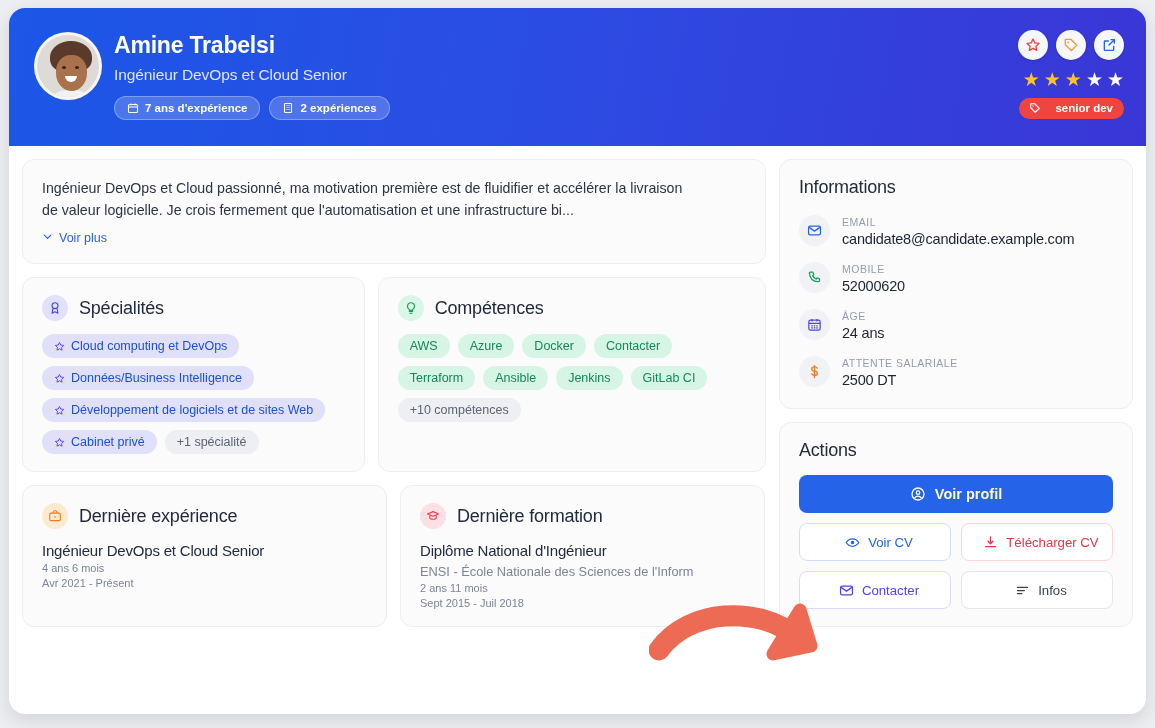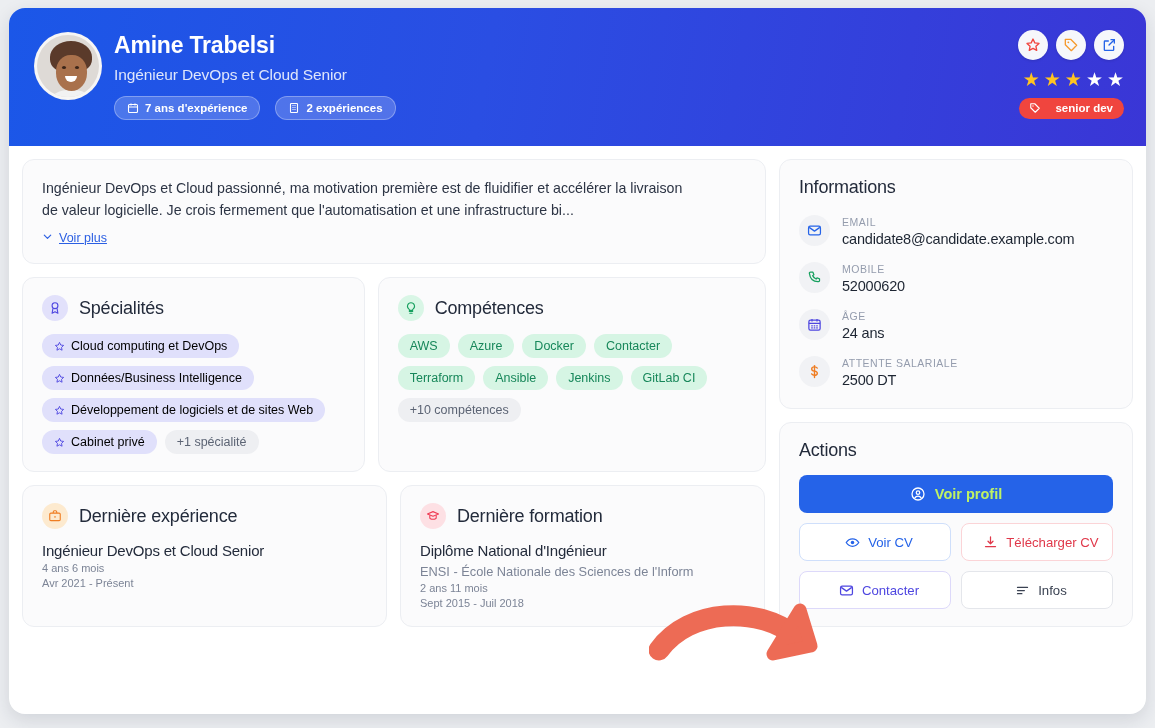--- a/index.html
+++ b/index.html
@@ -35,21 +35,21 @@
   .av-eye  { position:absolute; top:31px; width:4px; height:3px; border-radius:50%; background:#3a2418; }
   .av-eye.l{ left:25px; } .av-eye.r{ left:38px; }
   .av-smile{ position:absolute; left:28px; top:41px; width:12px; height:6px; border-radius:0 0 12px 12px; background:#fff; }
   .av-body { position:absolute; left:10px; top:55px; width:48px; height:20px; border-radius:24px 24px 0 0; background:#f2f2f2; }
 
   .hero-txt { padding-top: 6px; }
   .hero-name {
     font-size: 23px; font-weight: bold; color: #fff; letter-spacing: -.2px;
   }
   .hero-role { font-size: 15.5px; color: #dfe6fb; margin-top: 7px; letter-spacing: -.1px; }
-  .chips { display: flex; gap: 15px; margin-top: 12px; }
+  .chips { display: flex; gap: 9px; margin-top: 12px; }
   .chip {
     display: inline-flex; align-items: center; gap: 6px;
     background: rgba(255,255,255,.20); border: 1px solid rgba(255,255,255,.30);
     color: #fff; font-size: 11.5px; font-weight: bold;
     padding: 5px 12px; border-radius: 20px; white-space: nowrap;
   }
   .chip svg { display: block; }
 
   .hero-right {
     margin-left: auto; display: flex; flex-direction: column;
@@ -88,50 +88,50 @@
   .hd-ico.blue { background: #dde7fd; }
   .hd-ico.indigo { background: #e2e1fb; }
   .hd-ico.green { background: #d9f6e6; }
   .hd-ico.orange { background: #fdeacf; }
   .hd-ico.pink { background: #fde0e4; }
   .hd-title { font-size: 18px; color: #232b3b; letter-spacing: -.2px; }
 
   .pres-text { font-size: 14.2px; line-height: 22px; color: #2c3444; max-width: 660px; }
   .voirplus {
     display: inline-flex; gap: 6px;
-    color: #2b5fe3; font-size: 12.5px; margin-top: 10px; cursor: pointer; text-decoration: underline;
+    color: #2b5fe3; font-size: 12.5px; margin-top: 10px; cursor: pointer;
   }
 
   .tags { display: flex; flex-wrap: wrap; gap: 8px; }
   .tag {
     display: inline-flex; align-items: center; gap: 6px;
     font-size: 12.5px; padding: 5px 12px; border-radius: 20px; white-space: nowrap;
   }
-  .tag.spec { background: #e0e0fb; color: #000000; justify-content: flex-end; }
+  .tag.spec { background: #e0e0fb; color: #1d4ed8; justify-content: flex-end; }
   .tag.skill { background: #d6f5e4; color: #17875a; }
   .tag.more { background: #eeeff2; color: #5c6474; }
 
   .exp-title { font-size: 15px; color: #232b3b; letter-spacing: -.2px; }
   .exp-sub { font-size: 12.8px; color: #7c8496; margin-top: 5px; }
   .exp-line { font-size: 11px; color: #7c8496; margin-top: 3px; }
 
   
   .panel { background: #fbfbfc; border: 1px solid #eceef2; border-radius: 12px; padding: 17px 19px; }
   .panel-title { font-size: 18px; color: #232b3b; margin-bottom: 14px; letter-spacing: -.2px; }
   .info-row { display: flex; align-items: center; gap: 12px; margin-bottom: 11px; }
   .info-ico {
     width: 31px; height: 31px; border-radius: 50%; background: #f1f2f5;
     display: flex; align-items: center; justify-content: center; flex: 0 0 auto;
   }
   .info-lab { font-size: 10.5px; color: #949cad; letter-spacing: .5px; }
   .info-val { font-size: 14.5px; color: #1d2532; margin-top: 1px; letter-spacing: -.2px; }
 
   .btn-primary {
     display: flex; align-items: center; justify-content: center; gap: 9px;
-    background: #2563e8; color: #bef264; font-size: 14.5px; font-weight: bold;
+    background: #2563e8; color: #fef9c3; font-size: 14.5px; font-weight: bold;
     height: 38px; border-radius: 8px; cursor: pointer; margin-bottom: 10px;
   }
   .btn-grid { display: grid; grid-template-columns: 1fr 1fr; gap: 10px; }
   .btn-sec {
     display: flex; align-items: center; justify-content: center; gap: 8px;
     height: 38px; border-radius: 8px; font-size: 13.2px; background: #fff; cursor: pointer; padding-left: 8px;
   }
   .btn-sec.blue   { border: 1px solid #cfdffb; color: #2563e8; }
   .btn-sec.red    { border: 1px solid #fbd4d7; color: #e0384a; }
   .btn-sec.purple { border: 1px solid #ddd9fa; color: #4e46e0; }

